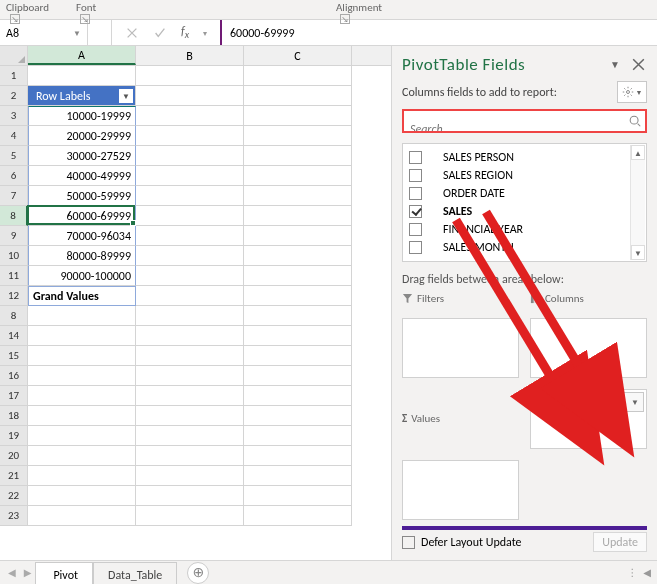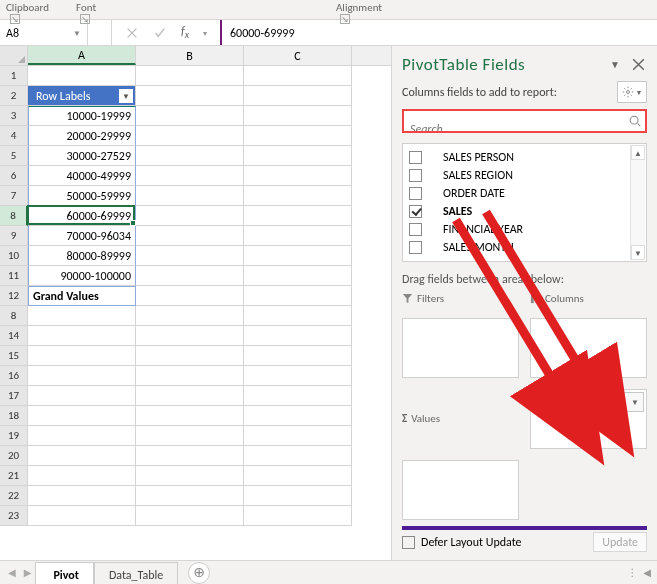--- a/index.html
+++ b/index.html
@@ -85,21 +85,21 @@
   .chip span.car { font-size: 8px; color: #666; }
 
   .pane-foot { display: flex; align-items: center; justify-content: space-between; font-size: 12px; padding-top: 2px; border-top: 4px solid #4c1d95; }
   .pane-foot .left { display: flex; align-items: center; gap: 6px; }
   .updatebtn { border: 1px solid #d8d8d8; background: #fafafa; color: #aaa; font-size: 12px; padding: 2px 8px; }
 
   
   .sheet-tabs { height: 24px; border-top: 1px solid #d6d6d6; background: #f3f2f1; display: flex; align-items: center; font-size: 12px; padding-left: 4px; gap: 0; }
   .navarr { color: #aaa; padding: 0 4px; font-size: 10px; }
   .tab { padding: 0 14px; height: 24px; line-height: 24px; border: 1px solid #ccc; border-bottom: none; background: #fff; position: relative; top: 1px; }
-  .tab.active { border-bottom: 2px solid #217346; font-weight: 700; padding-left: 17px; }
+  .tab.active { border-bottom: 2px solid #217346; font-weight: 400; padding-left: 17px; }
   .tab.inactive { background: #f3f2f1; color: #444; }
   .newsheet { width: 22px; height: 22px; border: 1px solid #ccc; border-radius: 50%; margin-left: 10px; display: flex; align-items: center; justify-content: center; color: #888; font-size: 14px; background: #fff; }
   .tab-scroll { margin-left: auto; display: flex; align-items: center; gap: 6px; padding-right: 6px; font-size: 10px; color: #999; }
 
   
   .arrow-svg { position: absolute; pointer-events: none; z-index: 50; }
 </style>
 </head>
 <body>
 

